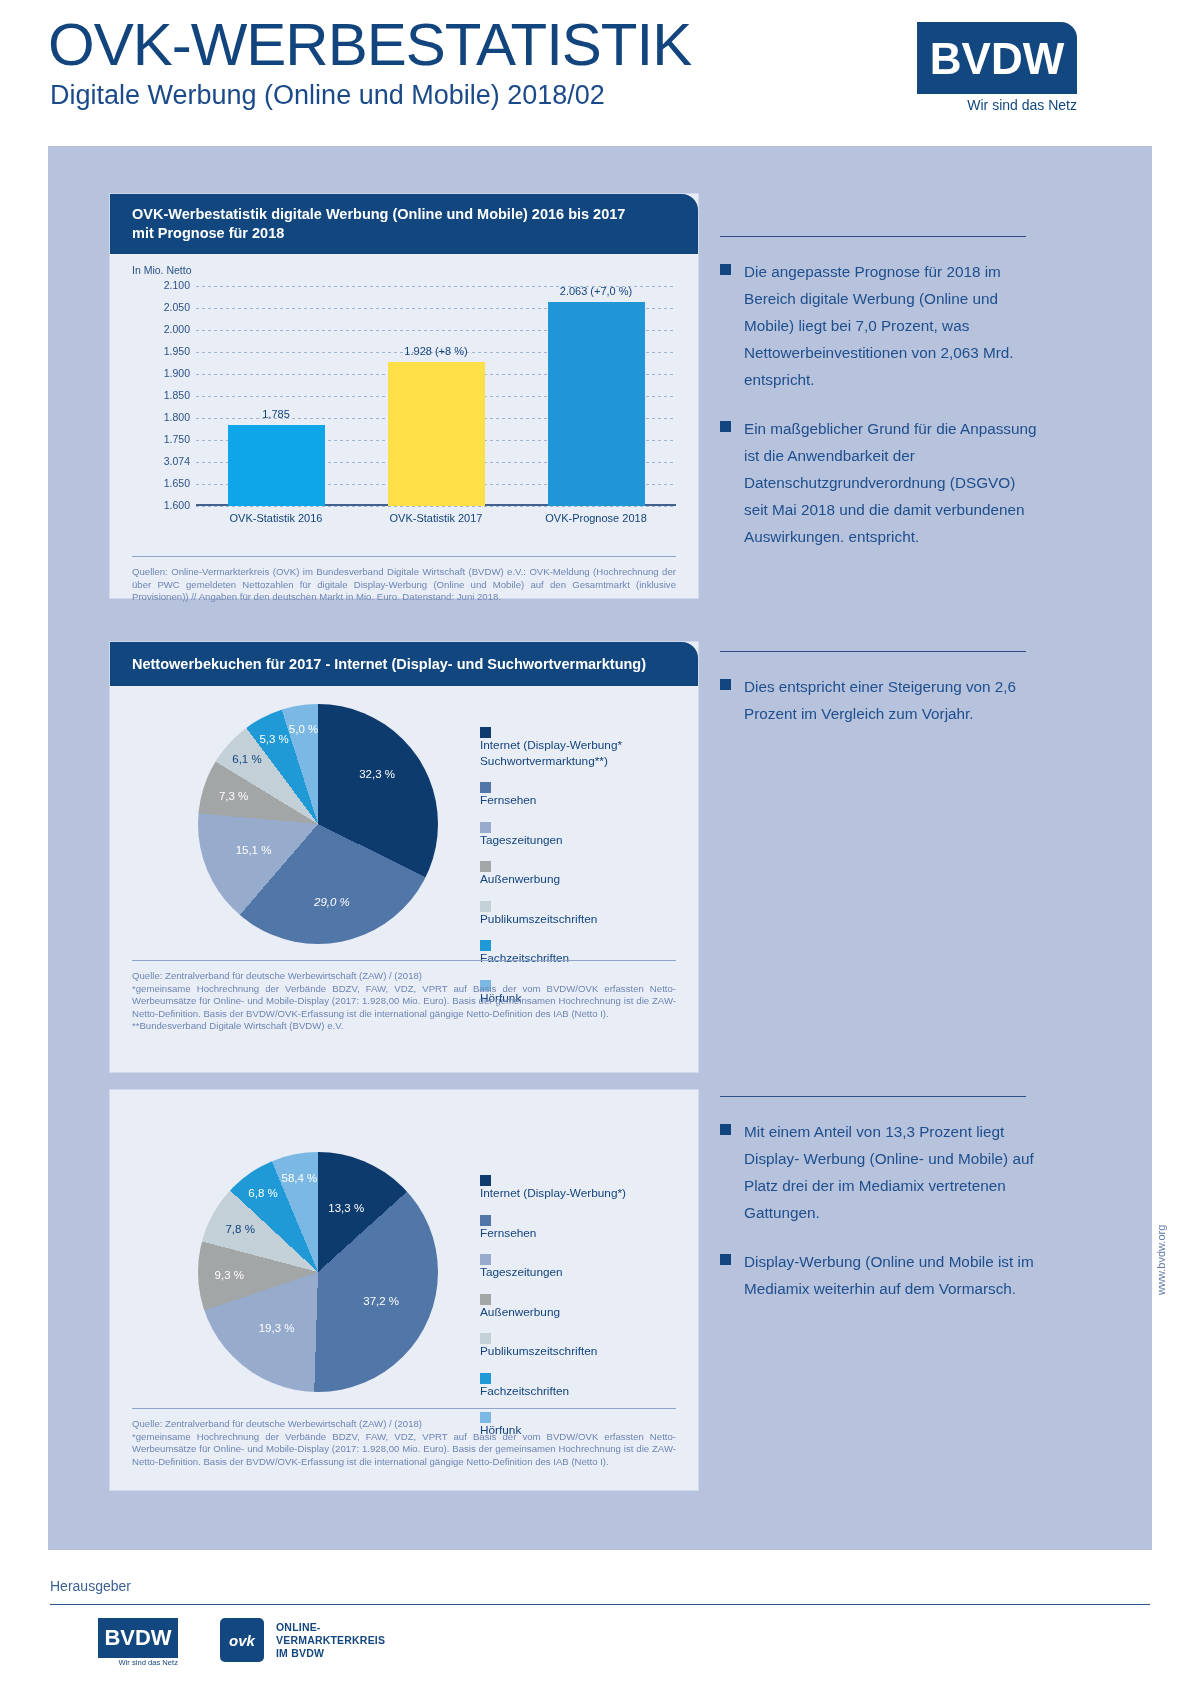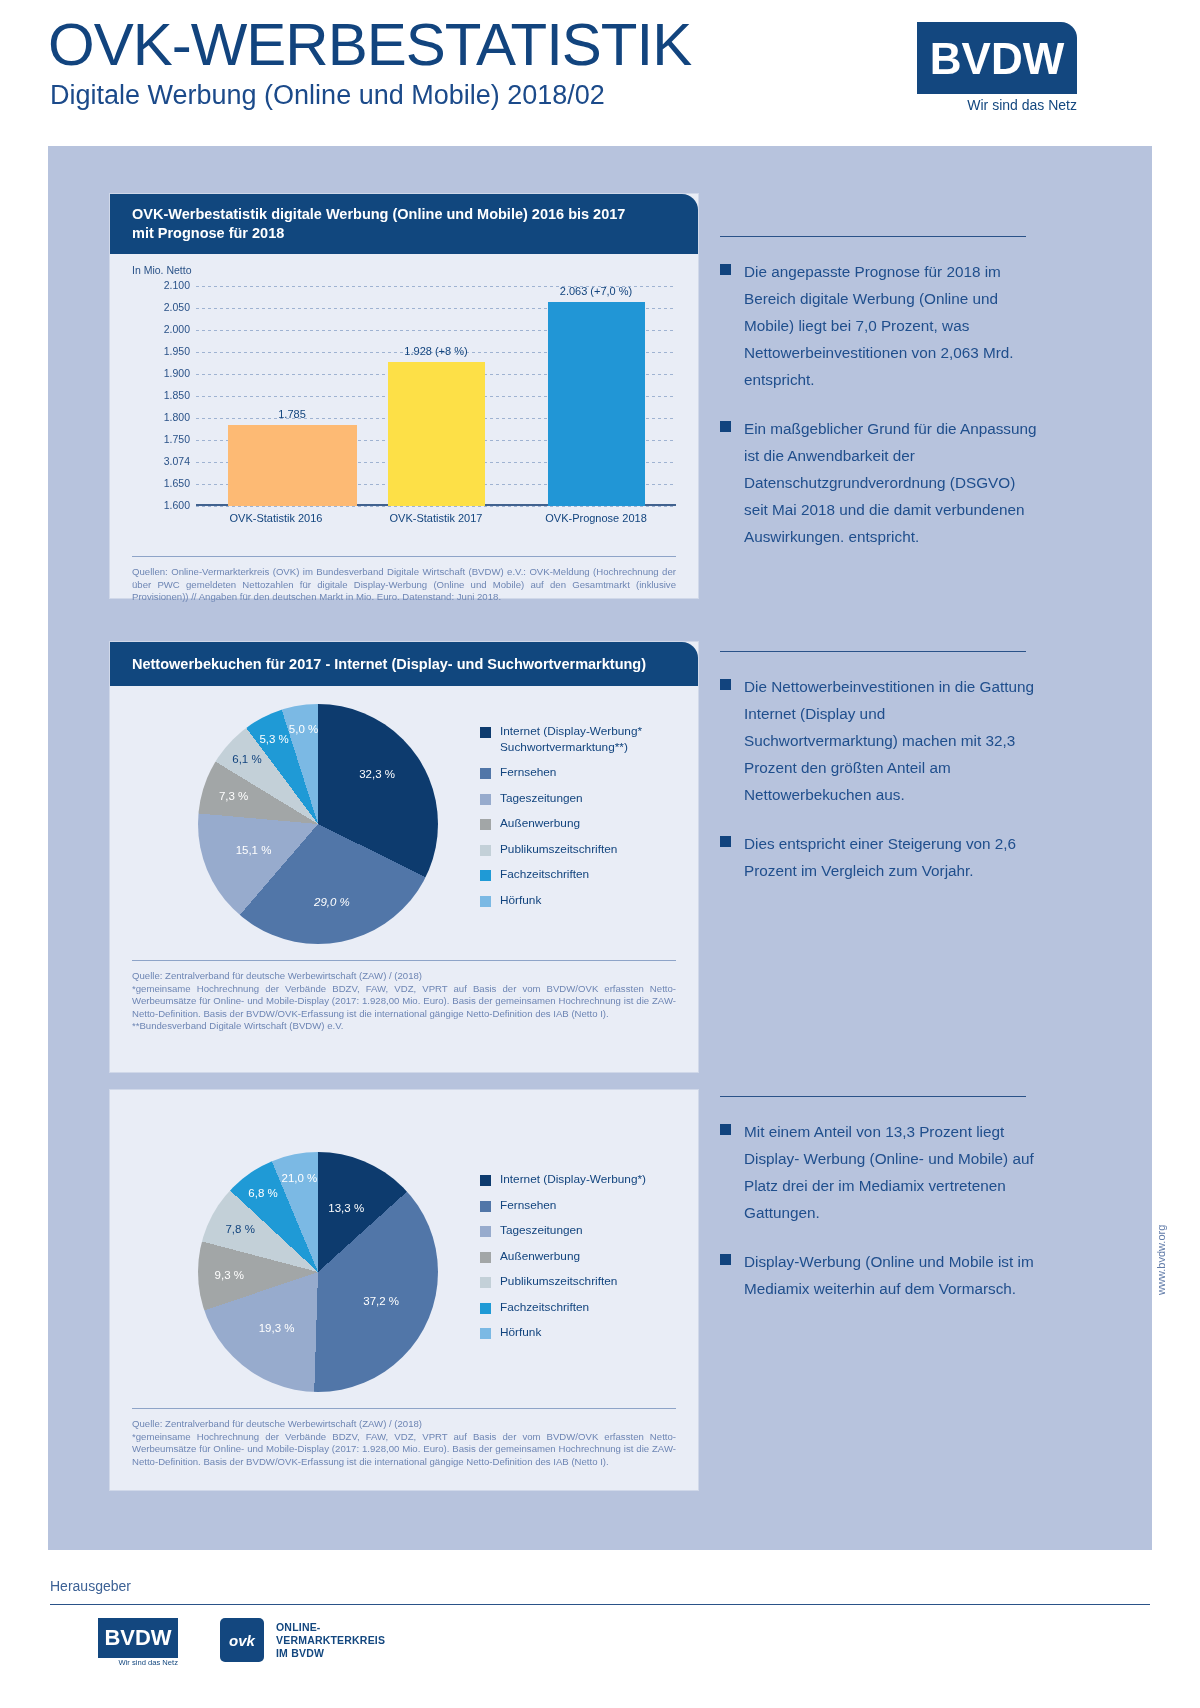--- a/index.html
+++ b/index.html
@@ -75,21 +75,21 @@
   }
   
   #pie1-card{left:62px;top:496px;width:588px;height:430px;}
   #pie2-card{left:62px;top:944px;width:588px;height:400px;}
   .pie-wrap{position:absolute;}
   .pie{position:absolute;border-radius:50%;}
   .pie-lbl{position:absolute;font-size:11.5px;color:#ffffff;white-space:nowrap;
     transform:translate(-50%,-50%);}
   .pie-lbl.dark{color:#12447e;}
   .legend{position:absolute;}
-  .legend-item{display:flex;align-items:flex-start;margin-bottom:10px;}
+  .legend-item{display:flex;align-items:flex-start;margin-bottom:10px;flex-direction:column;}
   .legend-sw{width:11px;height:11px;margin-right:9px;margin-top:3px;flex:0 0 11px;}
   .legend-tx{font-size:11.8px;line-height:15.5px;color:#12447e;}
   
   .note{position:absolute;width:320px;}
   .note .rule{position:absolute;left:0;top:0;width:306px;height:1.4px;background:#2a5288;}
   .bullet{position:relative;padding-left:24px;margin-top:22px;}
   .bullet .sq{position:absolute;left:0;top:6px;width:11px;height:11px;background:#12447e;}
   .bullet .tx{font-size:15.3px;line-height:27px;color:#1f4e8c;}
   
   #vurl{
@@ -153,21 +153,21 @@
         <div class="ytick" style="top: 88px;">1.900</div>
         <div class="grid-row" style="top: 66px;"></div>
         <div class="ytick" style="top: 66px;">1.950</div>
         <div class="grid-row" style="top: 44px;"></div>
         <div class="ytick" style="top: 44px;">2.000</div>
         <div class="grid-row" style="top: 22px;"></div>
         <div class="ytick" style="top: 22px;">2.050</div>
         <div class="grid-row" style="top: 0px;"></div>
         <div class="ytick" style="top: 0px;">2.100</div>
         <div class="axis-base"></div>
-        <div class="bar" style="left: 31.5px; width: 97px; height: 81.4px; background: #fdba74; padding-left: 32px;">
+        <div class="bar" style="left: 31.5px; width: 97px; height: 81.4px; background: #0ea5e9;">
           <div class="bar-val">1.785</div>
         </div>
         <div class="xlabel" style="left: 0px; width: 160px;">OVK-Statistik 2016</div>
         <div class="bar" style="left: 191.5px; width: 97px; height: 144.32px; background: #fde047;">
           <div class="bar-val">1.928 (+8 %)</div>
         </div>
         <div class="xlabel" style="left: 160px; width: 160px;">OVK-Statistik 2017</div>
         <div class="bar" style="left: 351.5px; width: 97px; height: 203.72px; background: rgb(33, 150, 214);">
           <div class="bar-val">2.063 (+7,0 %)</div>
         </div>
@@ -229,21 +229,21 @@
 
   <div class="card" id="pie2-card">
     <div class="pie-wrap" id="pie2-wrap" style="left:88px;top:62px;width:240px;height:240px;">
         <div class="pie" style="left: 0px; top: 0px; width: 240px; height: 240px; background: conic-gradient(rgb(13, 59, 110) 0deg, rgb(13, 59, 110) 47.88deg, rgb(81, 118, 168) 47.88deg, rgb(81, 118, 168) 181.8deg, rgb(151, 171, 205) 181.8deg, rgb(151, 171, 205) 251.28deg, rgb(162, 166, 167) 251.28deg, rgb(162, 166, 167) 284.76deg, rgb(195, 208, 216) 284.76deg, rgb(195, 208, 216) 312.84deg, rgb(31, 154, 214) 312.84deg, rgb(31, 154, 214) 337.32deg, rgb(123, 185, 228) 337.32deg, rgb(123, 185, 228) 360.36deg);"></div>
         <div class="pie-lbl" style="left: 148.242px; top: 56.3876px;">13,3 %</div>
         <div class="pie-lbl" style="left: 183.161px; top: 149.238px;">37,2 %</div>
         <div class="pie-lbl" style="left: 78.5613px; top: 175.92px;">19,3 %</div>
         <div class="pie-lbl" style="left: 31.253px; top: 123.068px;">9,3 %</div>
         <div class="pie-lbl dark" style="left: 42.184px; top: 77.2203px;">7,8 %</div>
         <div class="pie-lbl" style="left: 65.0465px; top: 41.2846px;">6,8 %</div>
-        <div class="pie-lbl" style="left: 101.419px; top: 25.8153px;">21,0 %</div>
+        <div class="pie-lbl" style="left: 101.419px; top: 25.8153px;">58,4 %</div>
       </div>
     <div class="legend" id="pie2-legend" style="left:370px;top:82px;width:200px;">
         <div class="legend-item">
           <span class="legend-sw" style="background: rgb(13, 59, 110);"></span>
           <span class="legend-tx">Internet (Display-Werbung*)</span>
         </div>
         <div class="legend-item">
           <span class="legend-sw" style="background: rgb(81, 118, 168);"></span>
           <span class="legend-tx">Fernsehen</span>
         </div>
@@ -279,24 +279,20 @@
         <span class="sq"></span>
         <div class="tx">Die angepasste Prognose für 2018 im Bereich digitale Werbung (Online und Mobile) liegt bei 7,0 Prozent, was Nettowerbeinvestitionen von 2,063 Mrd. entspricht.</div>
       </div>
       <div class="bullet">
         <span class="sq"></span>
         <div class="tx">Ein maßgeblicher Grund für die Anpassung ist die Anwendbarkeit der Datenschutzgrundverordnung (DSGVO) seit Mai 2018 und die damit verbundenen Auswirkungen. entspricht.</div>
       </div>
     </div>
   <div class="note" id="note-1" style="left:672px;top:505px;">
       <div class="rule"></div>
-      <div class="bullet">
-        <span class="sq"></span>
-        <div class="tx">Die Nettowerbeinvestitionen in die Gattung Internet (Display und Suchwortvermarktung) machen mit 32,3 Prozent den größten Anteil am Nettowerbekuchen aus.</div>
-      </div>
       <div class="bullet">
         <span class="sq"></span>
         <div class="tx">Dies entspricht einer Steigerung von 2,6 Prozent im Vergleich zum Vorjahr.</div>
       </div>
     </div>
   <div class="note" id="note-2" style="left:672px;top:950px;">
       <div class="rule"></div>
       <div class="bullet">
         <span class="sq"></span>
         <div class="tx">Mit einem Anteil von 13,3 Prozent liegt Display- Werbung (Online- und Mobile) auf Platz drei der im Mediamix vertretenen Gattungen.</div>

